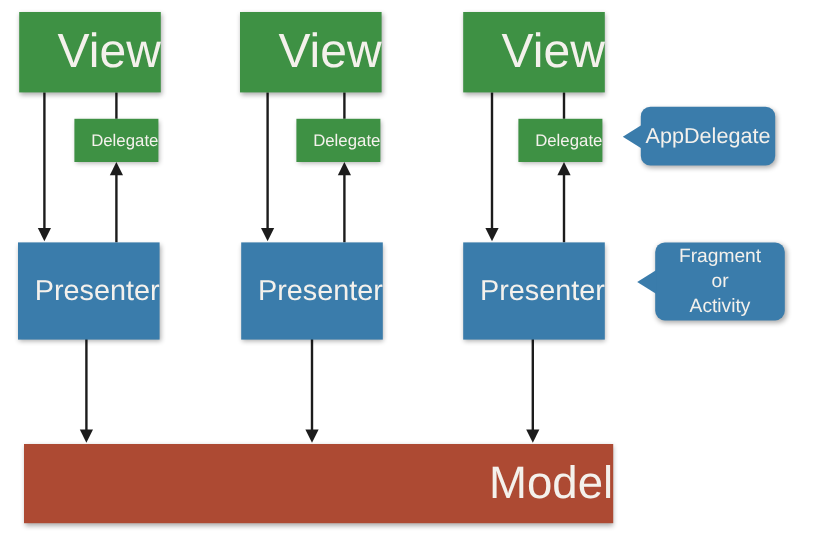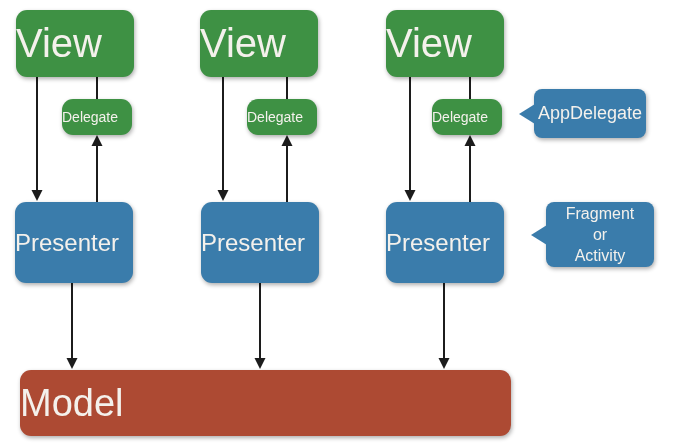--- a/index.html
+++ b/index.html
@@ -16,24 +16,24 @@
     width: 680px;
     height: 447px;
     background: #ffffff;
     overflow: hidden;
     font-family: "Liberation Sans", sans-serif;
   }
   .box {
     position: absolute;
     display: flex;
     align-items: center;
-    justify-content: flex-start;
+    justify-content: flex-end;
     color: var(--label-text, #f4f1ec);
     box-shadow: 1px 2px 4px rgba(0,0,0,0.32);
-    border-radius: 11px;
+    border-radius: 0;
     text-align: center;
   }
   .green { background: var(--box-green, #3e9144); }
   .blue  { background: var(--box-blue, #3a7cab); }
   .red   { background: var(--box-red, #ad4a33); }
 
   .view-box      { width: 118px; height: 67px; top: 10px; font-size: 40px; font-weight: 400; }
   .view-1 { left: 16px; }
   .view-2 { left: 200px; }
   .view-3 { left: 386px; }

